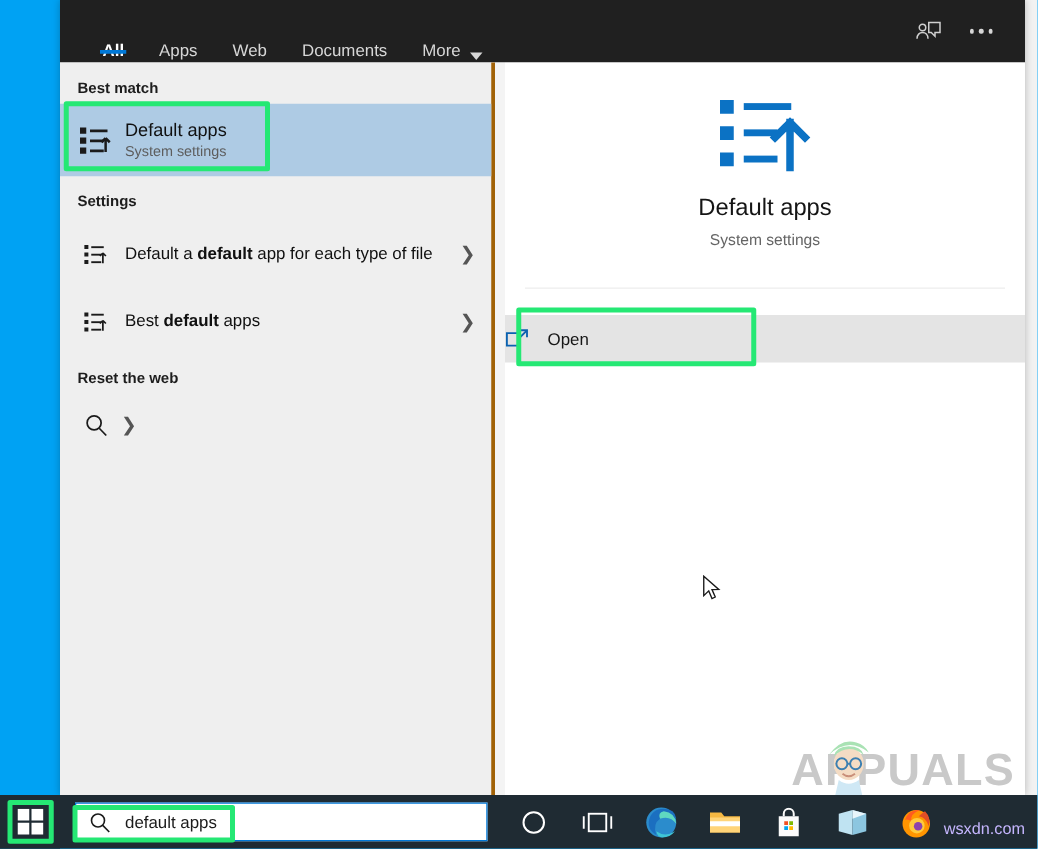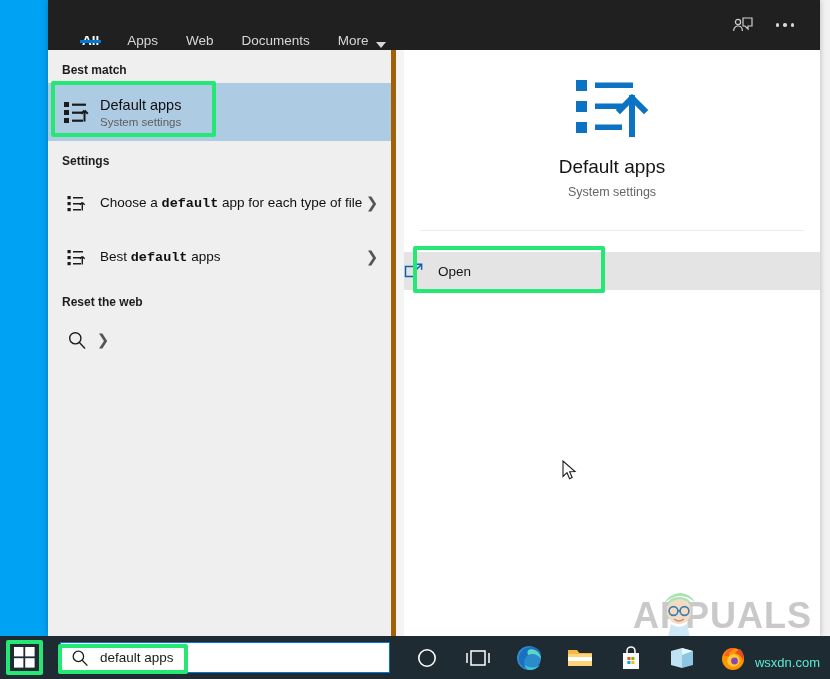--- a/index.html
+++ b/index.html
@@ -59,21 +59,21 @@
   .dots i { width: 3.5px; height: 3.5px; background: #d7d7d7; border-radius: 50%; display: block; }
 
   
   #panel-body {
     position: absolute; left: 0; top: 50px; width: 100%; height: 586px;
     display: flex;
   }
   #left-col {
     width: 348px; height: 100%;
     background: #efefef;
-    border-right: 5px solid #a16207;
+    border-right: 3px solid #a16207;
     position: relative;
   }
   #divider { width: 8px; height: 100%; background: #f4f4f4; }
   #right-col { flex: 1; height: 100%; background: #ffffff; position: relative; }
 
   .section-title {
     font-size: 12px; font-weight: bold; color: #1d1d1d;
     padding: 13px 0 6px 14px;
   }
 
@@ -86,21 +86,21 @@
   .result-row.selected { background: #aecbe4; }
   .row-icon { width: 34px; min-width: 34px; display: flex; align-items: center; justify-content: center; }
   .row-text { flex: 1; padding-left: 6px; }
   .row-title { font-size: 14.5px; color: #101010; line-height: 18px; }
   .row-sub { font-size: 11.5px; color: #5d5d5d; margin-top: 2px; }
   .chev { color: #555; font-size: 15px; width: 18px; text-align: center; }
 
   .setting-row { height: 50px; }
   .setting-row.tall { height: 58px; }
   .setting-title { font-size: 13.5px; color: #101010; line-height: 18px; }
-  .setting-title b { font-weight: bold; font-family: Liberation Mono, monospace; }
+  .setting-title b { font-weight: bold; }
 
   
   .hl-box {
     position: absolute;
     border: 4px solid #25e874;
     border-radius: 2px;
     pointer-events: none;
   }
   #hl-bestmatch { left: 3px; top: 31px; width: 165px; height: 56px; }
 
@@ -166,21 +166,21 @@
   }
   #search-magnifier { margin-left: 10px; width: 18px; height: 18px; }
   #search-text { font-size: 13.5px; color: #1b1b1b; margin-left: 11px; }
   #hl-searchbox { position: absolute; left: 58px; bottom: 5px; width: 130px; height: 30px; }
 
   #tb-icons { display: flex; align-items: center; margin-left: 24px; gap: 25px; }
   .tb-icon { width: 26px; height: 26px; position: relative; display: flex; align-items: center; justify-content: center; }
 
   #wsxdn {
     position: absolute; right: 10px; bottom: 9px;
-    font-size: 13px; color: #5eead4;
+    font-size: 13px; color: #c4b5fd;
   }
 </style>
 </head>
 <body>
 
 <div id="desktop-bg"></div>
 <div id="right-filler"></div>
 
 <div id="search-panel">
 
@@ -255,21 +255,21 @@
             <rect x="0.5" y="2" width="3.2" height="3.2" fill="#1b1b1b"></rect>
             <rect x="0.5" y="8" width="3.2" height="3.2" fill="#1b1b1b"></rect>
             <rect x="0.5" y="14" width="3.2" height="3.2" fill="#1b1b1b"></rect>
             <rect x="6" y="3" width="10" height="1.5" fill="#1b1b1b"></rect>
             <rect x="6" y="9" width="8" height="1.5" fill="#1b1b1b"></rect>
             <rect x="6" y="15" width="8" height="1.5" fill="#1b1b1b"></rect>
             <path d="M15.3 16.6 V8.4 M15.3 8.4 l-2.4 2.4 M15.3 8.4 l2.4 2.4" stroke="#1b1b1b" stroke-width="1.4" fill="none"></path>
           </svg>
         </div>
         <div class="row-text">
-          <div class="setting-title"><span>Choose a </span><b>default</b><span> app for each type of file</span></div>
+          <div class="setting-title"><span>Default a </span><b>default</b><span> app for each type of file</span></div>
         </div>
         <div class="chev">❯</div>
       </div>
 
       <div class="result-row setting-row">
         <div class="row-icon">
           <svg width="20" height="19" viewBox="0 0 20 19">
             <rect x="0.5" y="2" width="3.2" height="3.2" fill="#1b1b1b"></rect>
             <rect x="0.5" y="8" width="3.2" height="3.2" fill="#1b1b1b"></rect>
             <rect x="0.5" y="14" width="3.2" height="3.2" fill="#1b1b1b"></rect>

